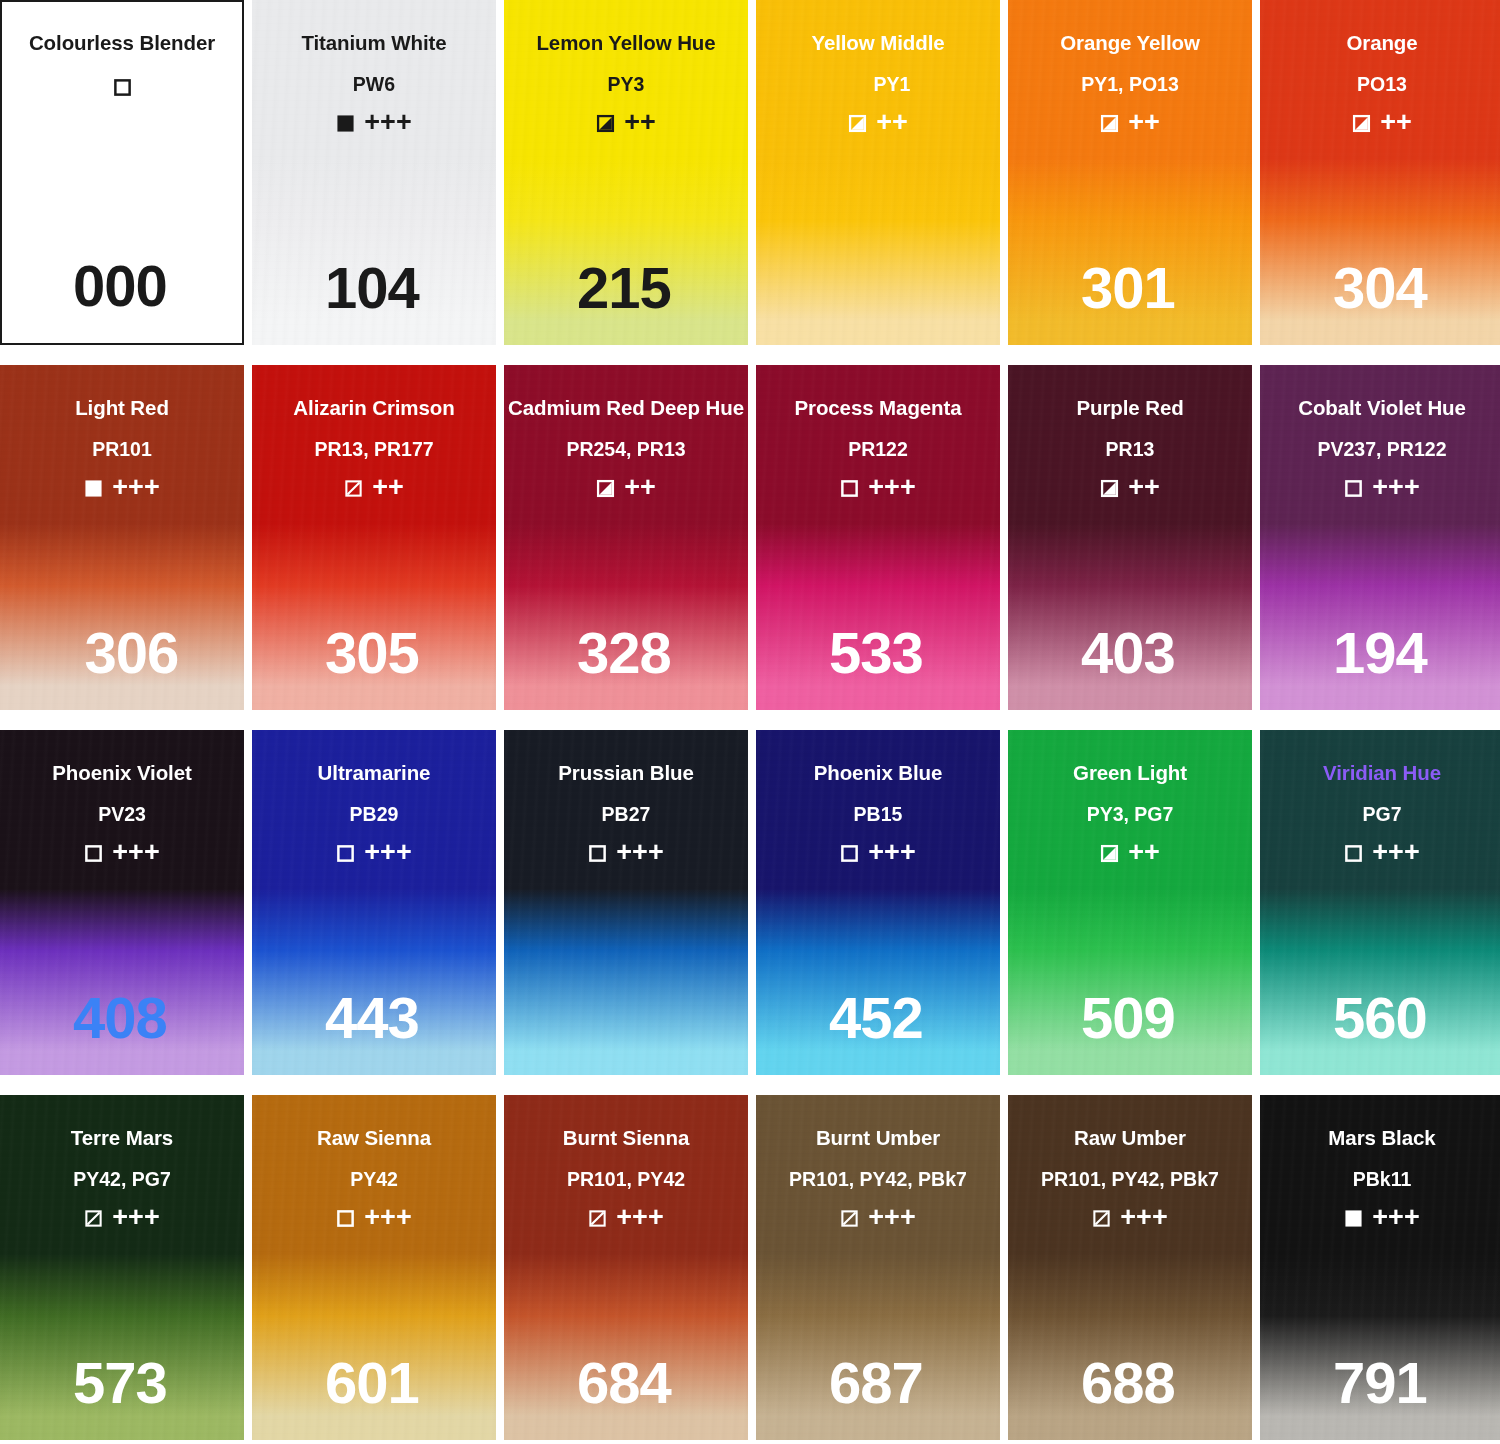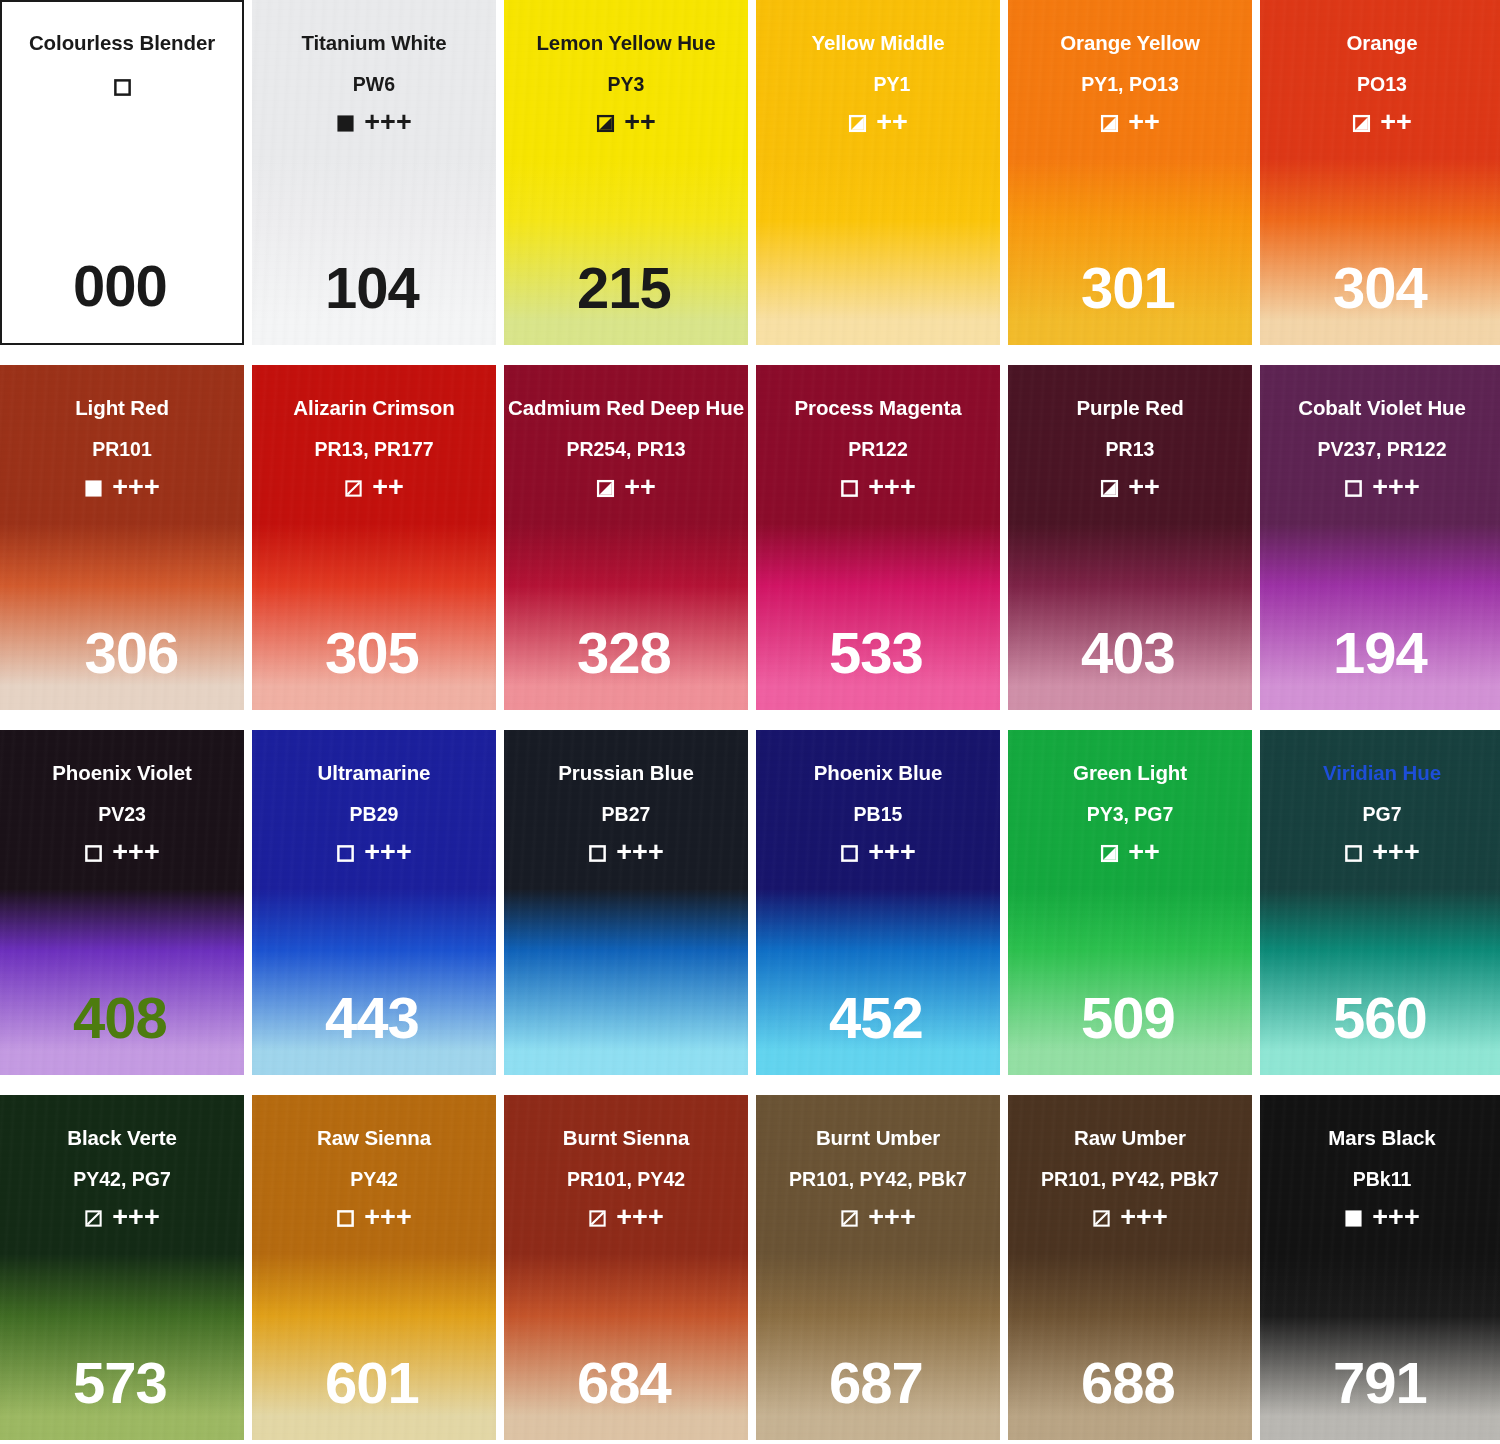--- a/index.html
+++ b/index.html
@@ -350,21 +350,21 @@
         <div class="name" style="color: rgb(255, 255, 255);">Phoenix Violet</div>
         <div class="pigment" style="color: rgb(255, 255, 255);">PV23</div>
         <div class="props">
           <span class="opbox">
             <svg viewBox="0 0 20 20">
               <rect x="2.5" y="2.5" width="15" height="15" fill="none" stroke="#ffffff" stroke-width="2.6"></rect>
             </svg>
           </span>
           <span class="perm" style="color: rgb(255, 255, 255);">+++</span>
         </div>
-        <div class="number" style="color: #4d7c0f; text-align: center;">408</div>
+        <div class="number" style="color: #3b82f6; text-align: center;">408</div>
       </div>
     </div>
     <div class="swatch">
       <div class="wash" style="background: linear-gradient(rgb(27, 31, 156) 0%, rgb(27, 31, 156) 46%, rgb(27, 82, 208) 64%, rgb(159, 213, 236) 93%, rgb(159, 213, 236) 100%);"></div>
       <div class="texture"></div>
       <div class="texture2"></div>
       <div class="content">
         <div class="name" style="color: rgb(255, 255, 255);">Ultramarine</div>
         <div class="pigment" style="color: rgb(255, 255, 255);">PB29</div>
         <div class="props">
@@ -430,39 +430,39 @@
           <span class="perm" style="color: rgb(255, 255, 255);">++</span>
         </div>
         <div class="number" style="color: rgb(255, 255, 255);">509</div>
       </div>
     </div>
     <div class="swatch">
       <div class="wash" style="background: linear-gradient(rgb(23, 64, 62) 0%, rgb(23, 64, 62) 46%, rgb(12, 138, 120) 64%, rgb(143, 230, 212) 93%, rgb(143, 230, 212) 100%);"></div>
       <div class="texture"></div>
       <div class="texture2"></div>
       <div class="content">
-        <div class="name" style="color: #1d4ed8;">Viridian Hue</div>
+        <div class="name" style="color: #8b5cf6;">Viridian Hue</div>
         <div class="pigment" style="color: rgb(255, 255, 255);">PG7</div>
         <div class="props">
           <span class="opbox">
             <svg viewBox="0 0 20 20">
               <rect x="2.5" y="2.5" width="15" height="15" fill="none" stroke="#ffffff" stroke-width="2.6"></rect>
             </svg>
           </span>
           <span class="perm" style="color: rgb(255, 255, 255);">+++</span>
         </div>
         <div class="number" style="color: rgb(255, 255, 255);">560</div>
       </div>
     </div>
     <div class="swatch">
       <div class="wash" style="background: linear-gradient(rgb(19, 42, 21) 0%, rgb(19, 42, 21) 46%, rgb(63, 107, 35) 64%, rgb(156, 184, 98) 93%, rgb(156, 184, 98) 100%);"></div>
       <div class="texture"></div>
       <div class="texture2"></div>
       <div class="content">
-        <div class="name" style="color: rgb(255, 255, 255);">Black Verte</div>
+        <div class="name" style="color: rgb(255, 255, 255);">Terre Mars</div>
         <div class="pigment" style="color: rgb(255, 255, 255);">PY42, PG7</div>
         <div class="props">
           <span class="opbox">
             <svg viewBox="0 0 20 20">
               <rect x="2.5" y="2.5" width="15" height="15" fill="none" stroke="#ffffff" stroke-width="2.2"></rect>
               <line x1="3.6" y1="16.4" x2="16.4" y2="3.6" stroke="#ffffff" stroke-width="2.2"></line>
             </svg>
           </span>
           <span class="perm" style="color: rgb(255, 255, 255);">+++</span>
         </div>

